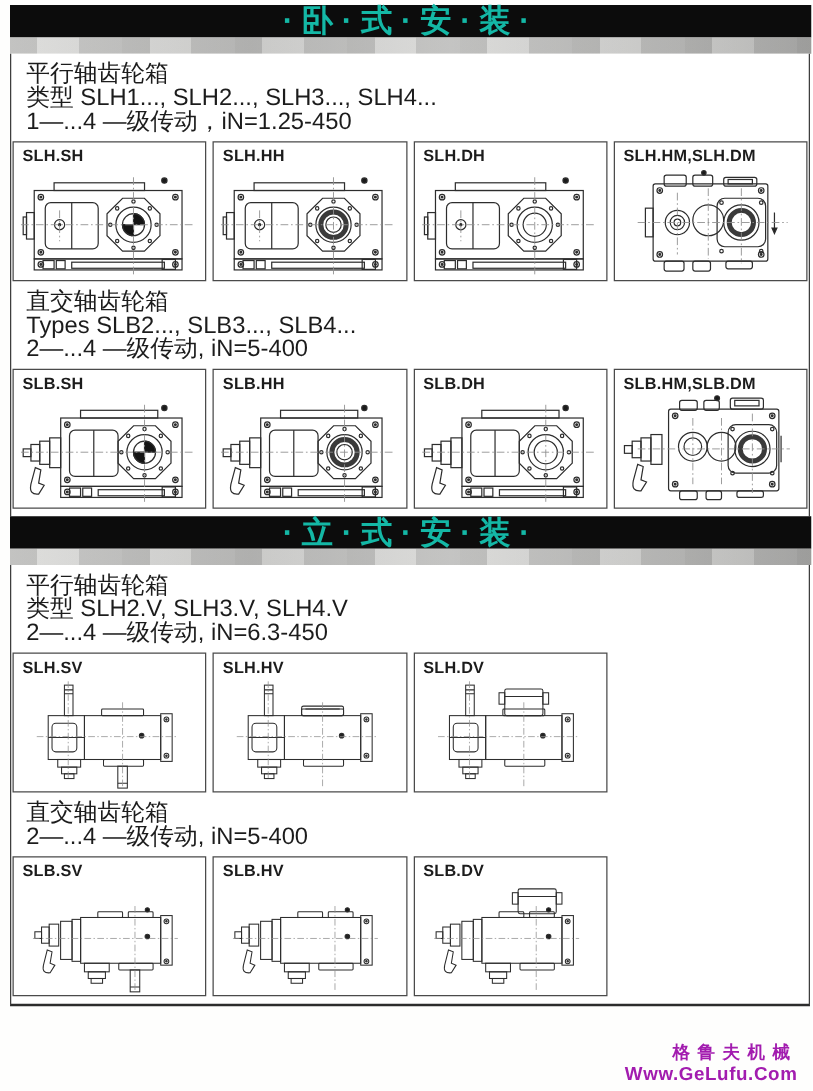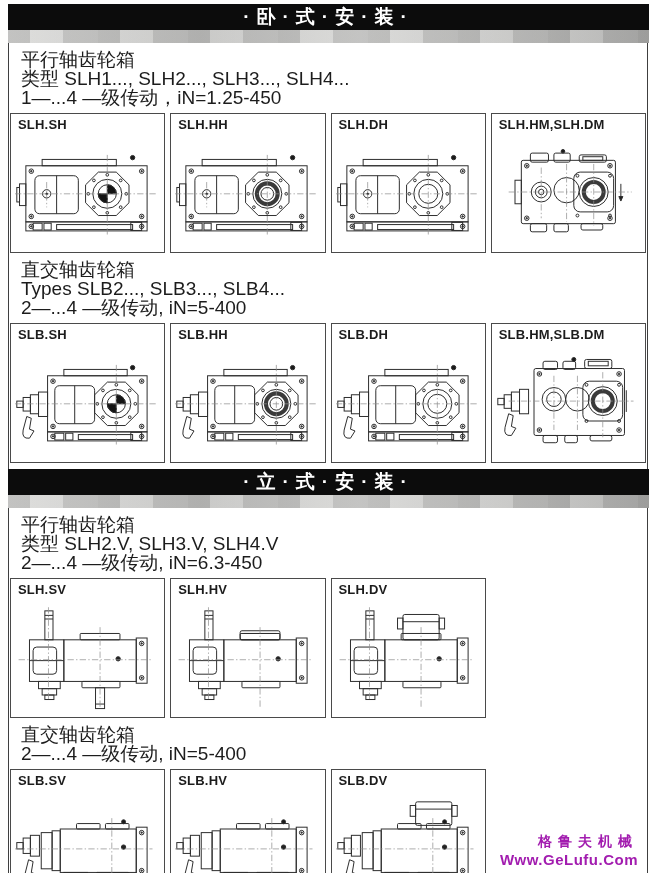--- a/index.html
+++ b/index.html
@@ -1,32 +1,32 @@
 <!DOCTYPE html>
 <html><head>
 <meta charset="utf-8">
 <style>
   html,body{margin:0;padding:0;background:#ffffff;}
   .page{position:relative;width:650px;height:873px;background:#fefefd;overflow:hidden;
         font-family:"Liberation Sans","DejaVu Sans",sans-serif;color:#1c1c1c;}
-  .banner{margin-left:8px;width:641px;box-sizing:border-box;background:#0c0c0c;color:#ffffff;
-          text-align:center;font-weight:bold;font-size:19px;letter-spacing:7px;
+  .banner{margin-left:8px;width:641px;box-sizing:border-box;background:#0c0c0c;color:#14b8a6;
+          text-align:center;font-weight:bold;font-size:25px;letter-spacing:7px;
           height:26px;line-height:26px;}
   .banner.first{margin-top:4px;}
   .scanstrip{margin-left:8px;width:641px;height:13px;
      background:
        repeating-linear-gradient(90deg,rgba(120,120,120,.25) 0 22px,rgba(230,230,230,.2) 22px 55px,rgba(150,150,150,.3) 55px 90px),
        linear-gradient(90deg,#dcdcda,#c2c2c0 30%,#d8d8d6 55%,#bdbdbb 85%,#a9a9a7);}
   .section{margin-left:8px;width:640px;box-sizing:border-box;
            border-left:1.5px solid #3e3e3e;border-right:1.5px solid #3e3e3e;background:#fff;}
   .section.last{border-bottom:2px solid #2c2c2c;}
   .tblock{padding:7px 8px 6px 12px;font-size:19px;line-height:19px;}
   .tblock div{white-space:nowrap;}
   .row{display:grid;grid-template-columns:repeat(4,1fr);gap:5px;padding:0 1px;}
-  .box{border:1.5px solid #4a4a4a;height:140px;position:relative;background:#fff;box-sizing:border-box;}
+  .box{border:1.5px solid #4a4a4a;height:112px;position:relative;background:#fff;box-sizing:border-box;}
   .box .lbl{position:absolute;top:3px;left:7px;font-size:13px;font-weight:bold;letter-spacing:.2px;}
   .box .art{position:absolute;left:2px;right:2px;top:19px;bottom:1px;
             display:flex;align-items:center;justify-content:center;}
   .box .art svg{width:97%;height:100%;}
   .spacer{border:none;}
   .pad-bottom{height:6px;}
   .footer{position:absolute;right:12px;bottom:5px;text-align:right;font-weight:bold;color:#f08080;}
   .footer .brand{font-size:14px;letter-spacing:6px;}
   .footer .url{font-size:15px;letter-spacing:.5px;}
 </style>

